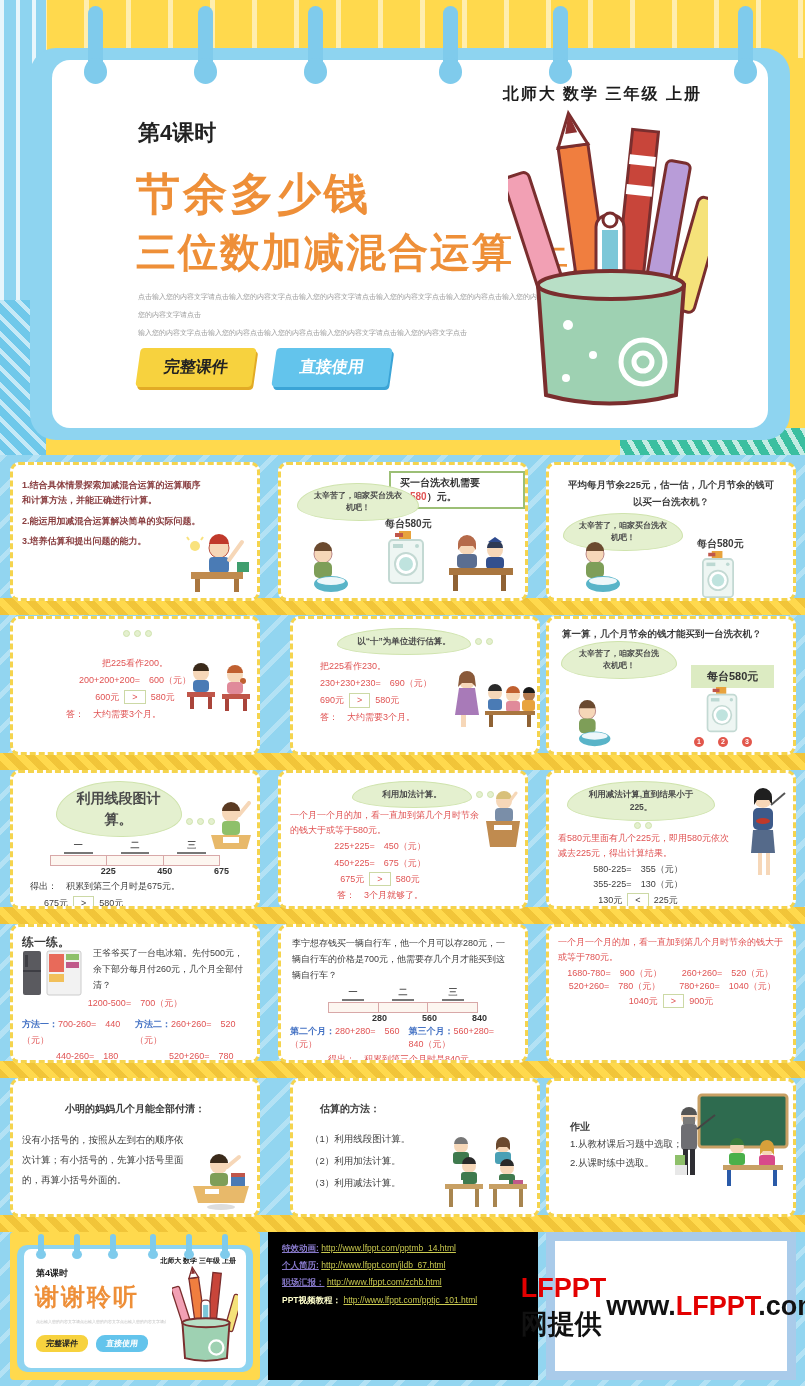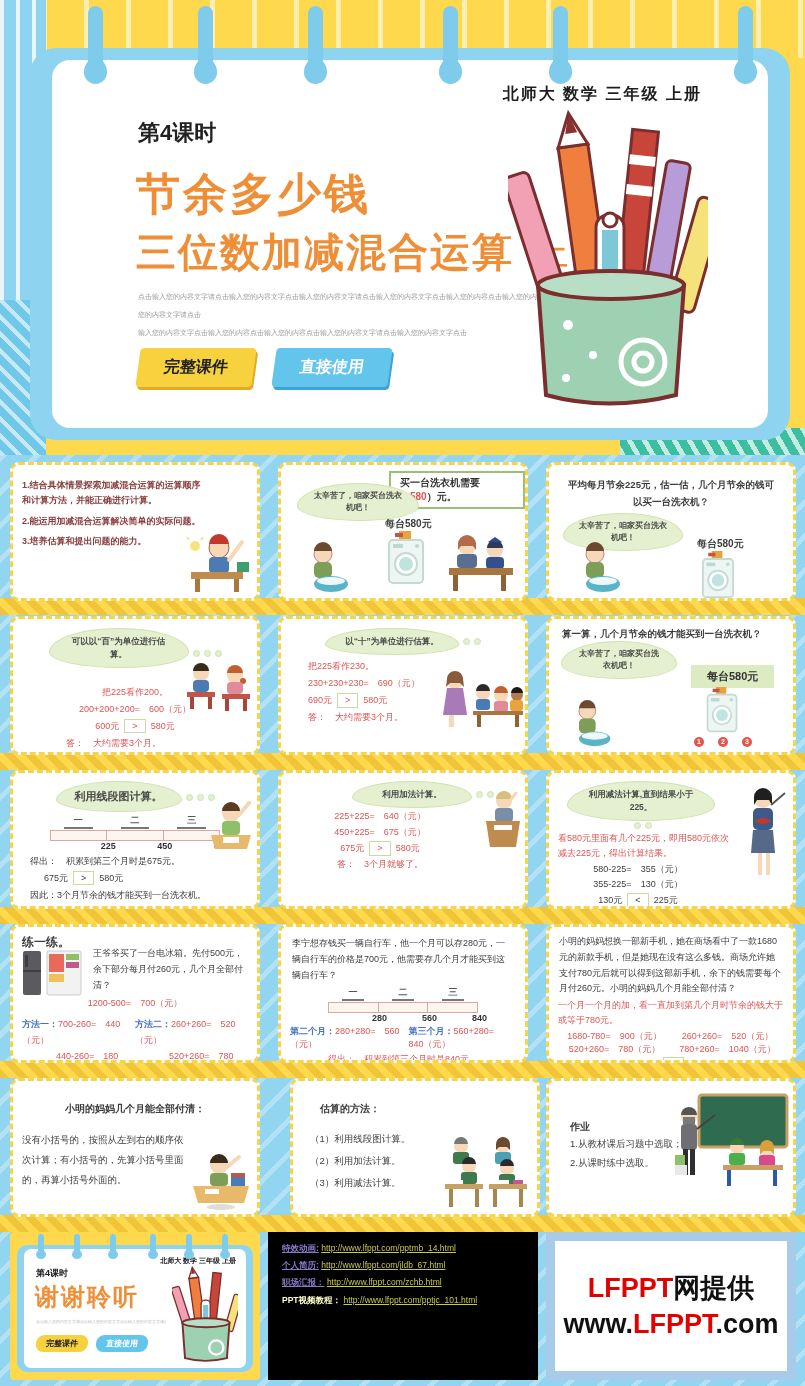--- a/index.html
+++ b/index.html
@@ -81,21 +81,21 @@
   .mini-btn.b{background:#63c4ec;color:#fff;}
 
   .links-panel{position:absolute;left:268px;top:1232px;width:270px;height:148px;background:#000;box-sizing:border-box;padding:10px 14px;font-size:8.5px;line-height:1.55;}
   .lk-label{color:#8678c8;font-weight:bold;text-decoration:underline;}
   .lk-url{color:#c9c94f;text-decoration:underline;cursor:pointer;}
   .lk-cream{color:#ffffcc;font-weight:bold;}
   .links-panel .row{margin-bottom:4px;}
   .links-center{text-align:center;margin-top:3px;}
 
   .promo-panel{position:absolute;left:546px;top:1232px;width:250px;height:148px;background:#a9cbea;box-sizing:border-box;padding:9px;}
-  .promo-box{width:100%;height:100%;background:#fff;box-sizing:border-box;display:flex;flex-direction:column;align-items:center;justify-content:center;font-weight:bold;font-size:27px;color:#111;line-height:1.35;}
+  .promo-box{width:100%;height:100%;background:#fff;box-sizing:border-box;display:flex;flex-direction:row;align-items:center;justify-content:center;font-weight:bold;font-size:27px;color:#111;line-height:1.35;}
   .promo-red{color:#e30000;}
 
   
   svg{display:block;}
 </style>
 </head>
 <body>
 
 <div id="stage">
 
@@ -241,21 +241,21 @@
       <circle cx="22" cy="12" r="9" fill="#f6d7b8" stroke="#b88" stroke-width="1"></circle>
         <path d="M13 9 a9 9 0 0 1 18 0 z" fill="#6b4a2f"></path>
       <rect x="13" y="20" width="18" height="16" rx="5" fill="#7e9e58"></rect>
       <ellipse cx="30" cy="42" rx="17" ry="8" fill="#59b4c8"></ellipse>
         <ellipse cx="30" cy="39" rx="14" ry="4" fill="#eef7fa"></ellipse>
     </svg>
   </div>
 
   <div class="thumb" style="left:10px;top:616px">
     <div style="text-align:center;margin-top:2px">
-      <span class="bubble" style="width:110px;font-size:8.5px">可以以“百”为单位进行估算。</span><span class="dots"><i></i><i></i><i></i></span>
+      <span class="dots"><i></i><i></i><i></i></span>
     </div>
     <div class="t-red center" style="line-height:1.9;margin-top:16px">
       <div>把225看作200。</div>
       <div>200+200+200=　600（元）</div>
       <div><span>600元</span><span class="opbox">&gt;</span><span>580元</span></div>
       <div style="text-align:left;padding-left:44px">答：　大约需要3个月。</div>
     </div>
     <svg class="ill" style="right:4px;top:44px" width="68" height="52" viewBox="0 0 68 52">
       <circle cx="16" cy="10" r="8" fill="#f6d7b8"></circle>
         <path d="M8 8 a8 8 0 0 1 16 0 z" fill="#3a2a1a"></path>
@@ -266,21 +266,21 @@
       <circle cx="50" cy="12" r="8" fill="#f6d7b8"></circle>
         <path d="M42 10 a8 8 0 0 1 16 0 z" fill="#c06030"></path>
         <circle cx="58" cy="18" r="3" fill="#c06030"></circle>
       <rect x="42" y="19" width="16" height="12" rx="4" fill="#e08a9a"></rect>
       <rect x="37" y="31" width="28" height="5" fill="#c0564a"></rect>
         <rect x="40" y="36" width="4" height="12" fill="#a9443a"></rect>
         <rect x="58" y="36" width="4" height="12" fill="#a9443a"></rect>
     </svg>
   </div>
 
-  <div class="thumb" style="left:278px;top:616px">
+  <div class="thumb" style="left:290px;top:616px">
     <div style="text-align:center;margin-top:2px">
       <span class="bubble" style="width:104px;font-size:8.5px">以“十”为单位进行估算。</span><span class="dots"><i></i><i></i></span>
     </div>
     <div class="t-red" style="line-height:1.9;margin-top:3px;padding-left:18px">
       <div>把225看作230。</div>
       <div>230+230+230=　690（元）</div>
       <div><span>690元</span><span class="opbox">&gt;</span><span>580元</span></div>
       <div>答：　大约需要3个月。</div>
     </div>
     <svg class="ill" style="right:2px;top:52px" width="84" height="58" viewBox="0 0 84 58">
@@ -323,21 +323,21 @@
       <circle cx="22" cy="12" r="9" fill="#f6d7b8" stroke="#b88" stroke-width="1"></circle>
         <path d="M13 9 a9 9 0 0 1 18 0 z" fill="#6b4a2f"></path>
       <rect x="13" y="20" width="18" height="16" rx="5" fill="#7e9e58"></rect>
       <ellipse cx="30" cy="42" rx="17" ry="8" fill="#59b4c8"></ellipse>
         <ellipse cx="30" cy="39" rx="14" ry="4" fill="#eef7fa"></ellipse>
     </svg>
   </div>
 
   <div class="thumb" style="left:10px;top:770px">
     <div style="text-align:center;margin-top:1px">
-      <span class="bubble" style="width:96px;font-size:11px">利用线段图计算。</span><span class="dots"><i></i><i></i><i></i></span>
+      <span class="bubble" style="width:96px;font-size:14px">利用线段图计算。</span><span class="dots"><i></i><i></i><i></i></span>
     </div>
     <div class="segwrap" style="margin-top:2px">
       <div class="seglabels">
           <span>一</span>
           <span>二</span>
           <span>三</span>
         </div>
       <div class="segbar">
           <b></b>
           <b></b>
@@ -361,22 +361,23 @@
       <rect x="15" y="20" width="18" height="14" rx="4" fill="#8ec06a"></rect>
       <path d="M4 34 L44 34 L40 48 L8 48 Z" fill="#e8b96a"></path>
         <rect x="16" y="36" width="16" height="6" fill="#fff"></rect>
     </svg>
   </div>
 
   <div class="thumb" style="left:278px;top:770px">
     <div style="text-align:center;margin-top:1px;padding-left:40px">
       <span class="bubble" style="width:90px;font-size:8.5px">利用加法计算。</span><span class="dots"><i></i><i></i></span>
     </div>
+    <div class="t-red" style="line-height:1.7;width:190px">一个月一个月的加，看一直加到第几个月时节余的钱大于或等于580元。</div>
     <div class="t-red center" style="line-height:1.8;padding-right:46px">
-      <div>225+225=　640（元）</div>
+      <div>225+225=　450（元）</div>
       <div>450+225=　675（元）</div>
       <div><span>675元</span><span class="opbox">&gt;</span><span>580元</span></div>
       <div>答：　3个月就够了。</div>
     </div>
     <svg class="ill" style="right:3px;top:18px" width="40" height="58" viewBox="0 0 40 58">
       <circle cx="22" cy="10" r="8" fill="#f6d7b8"></circle>
         <path d="M14 8 a8 8 0 0 1 16 0 z" fill="#d8c07a"></path>
       <line x1="28" y1="10" x2="34" y2="2" stroke="#f6d7b8" stroke-width="3" stroke-linecap="round"></line>
       <rect x="13" y="17" width="18" height="14" rx="4" fill="#7a8ea8"></rect>
       <path d="M4 30 L38 30 L34 56 L8 56 Z" fill="#c08b4f"></path>
@@ -459,21 +460,20 @@
       <div style="flex:1.1"><span class="t-blue">第二个月：</span><span class="t-red">280+280=　560（元）</span></div>
       <div style="flex:1"><span class="t-blue">第三个月：</span><span class="t-red">560+280=　840（元）</span></div>
     </div>
     <div class="t-red center" style="line-height:1.75;margin-top:1px">
       <div>得出：　积累到第三个月时是840元。</div>
 
     </div>
   </div>
 
   <div class="thumb" style="left:546px;top:924px">
-    <div style="line-height:1.75;padding:0 1px">小明的妈妈想换一部新手机，她在商场看中了一款1680元的新款手机，但是她现在没有这么多钱。商场允许她支付780元后就可以得到这部新手机，余下的钱需要每个月付260元。小明的妈妈几个月能全部付清？</div>
     <div class="t-red" style="line-height:1.7;margin-top:1px">一个月一个月的加，看一直加到第几个月时节余的钱大于或等于780元。</div>
     <div class="t-red" style="display:flex;text-align:center;margin-top:1px">
       <div style="flex:1">1680-780=　900（元）</div>
       <div style="flex:1">260+260=　520（元）</div>
     </div>
     <div class="t-red" style="display:flex;text-align:center">
       <div style="flex:1">520+260=　780（元）</div>
       <div style="flex:1">780+260=　1040（元）</div>
     </div>
     <div class="t-red center" style="line-height:1.8">

